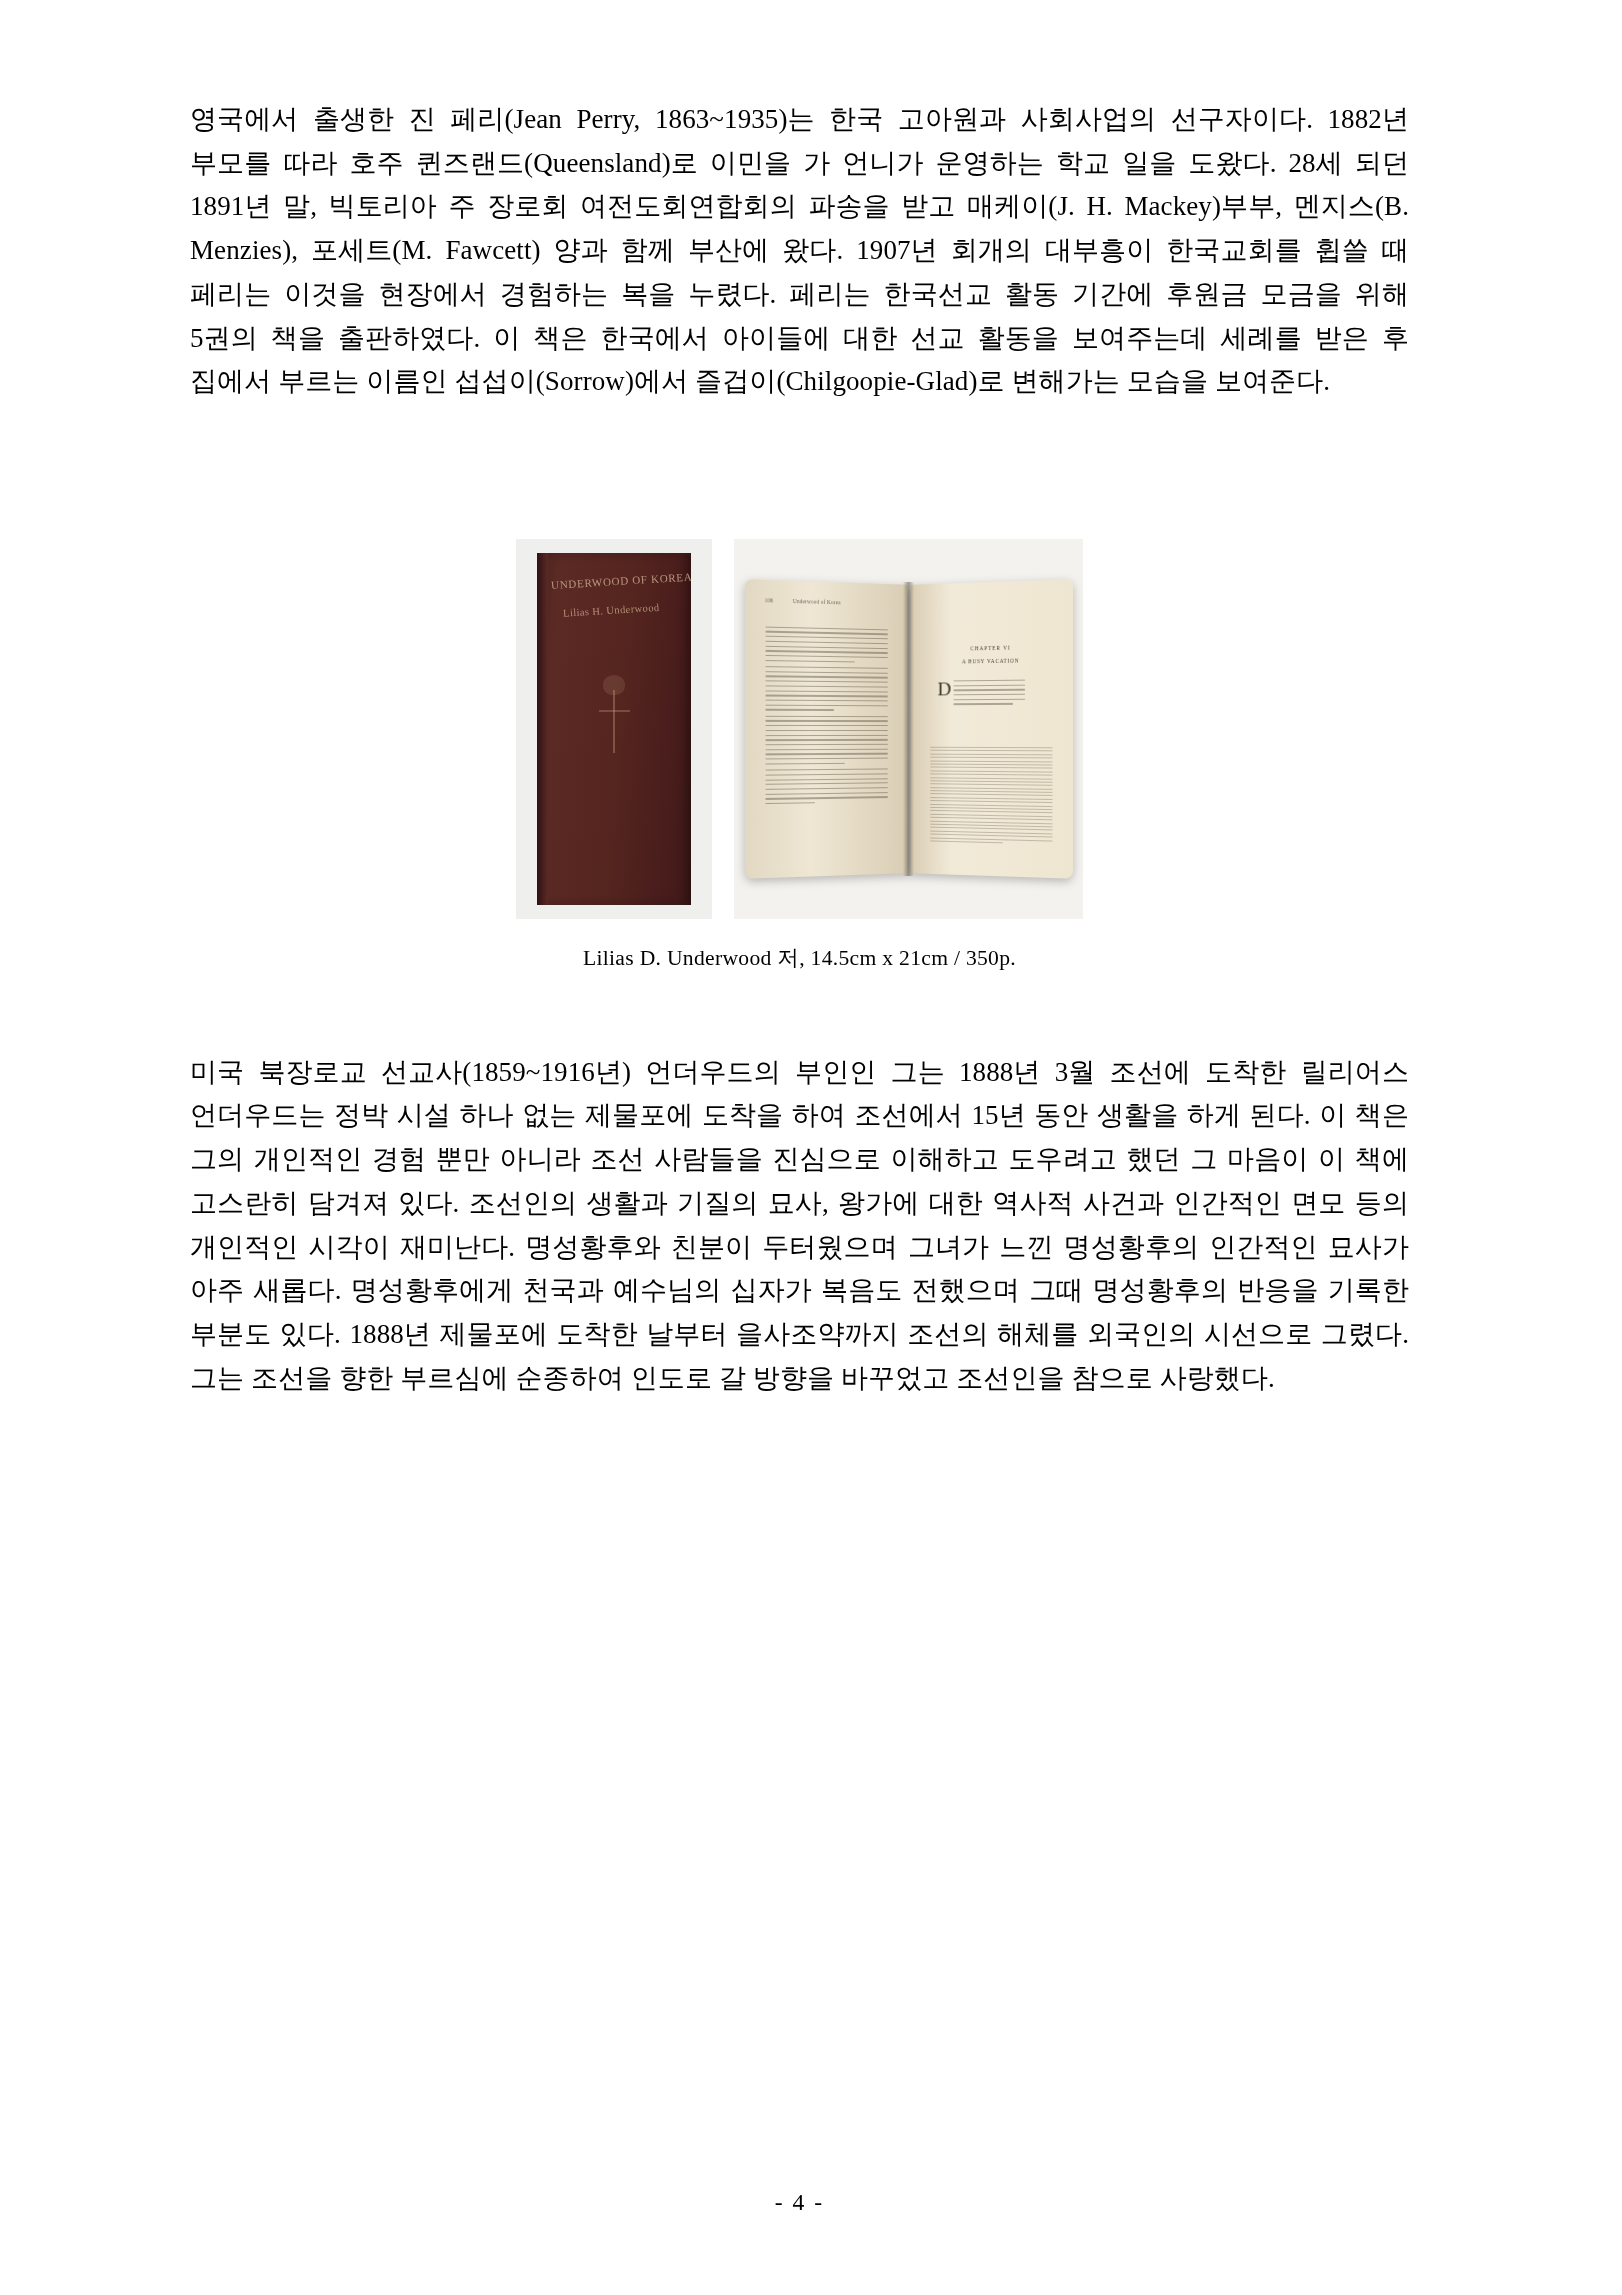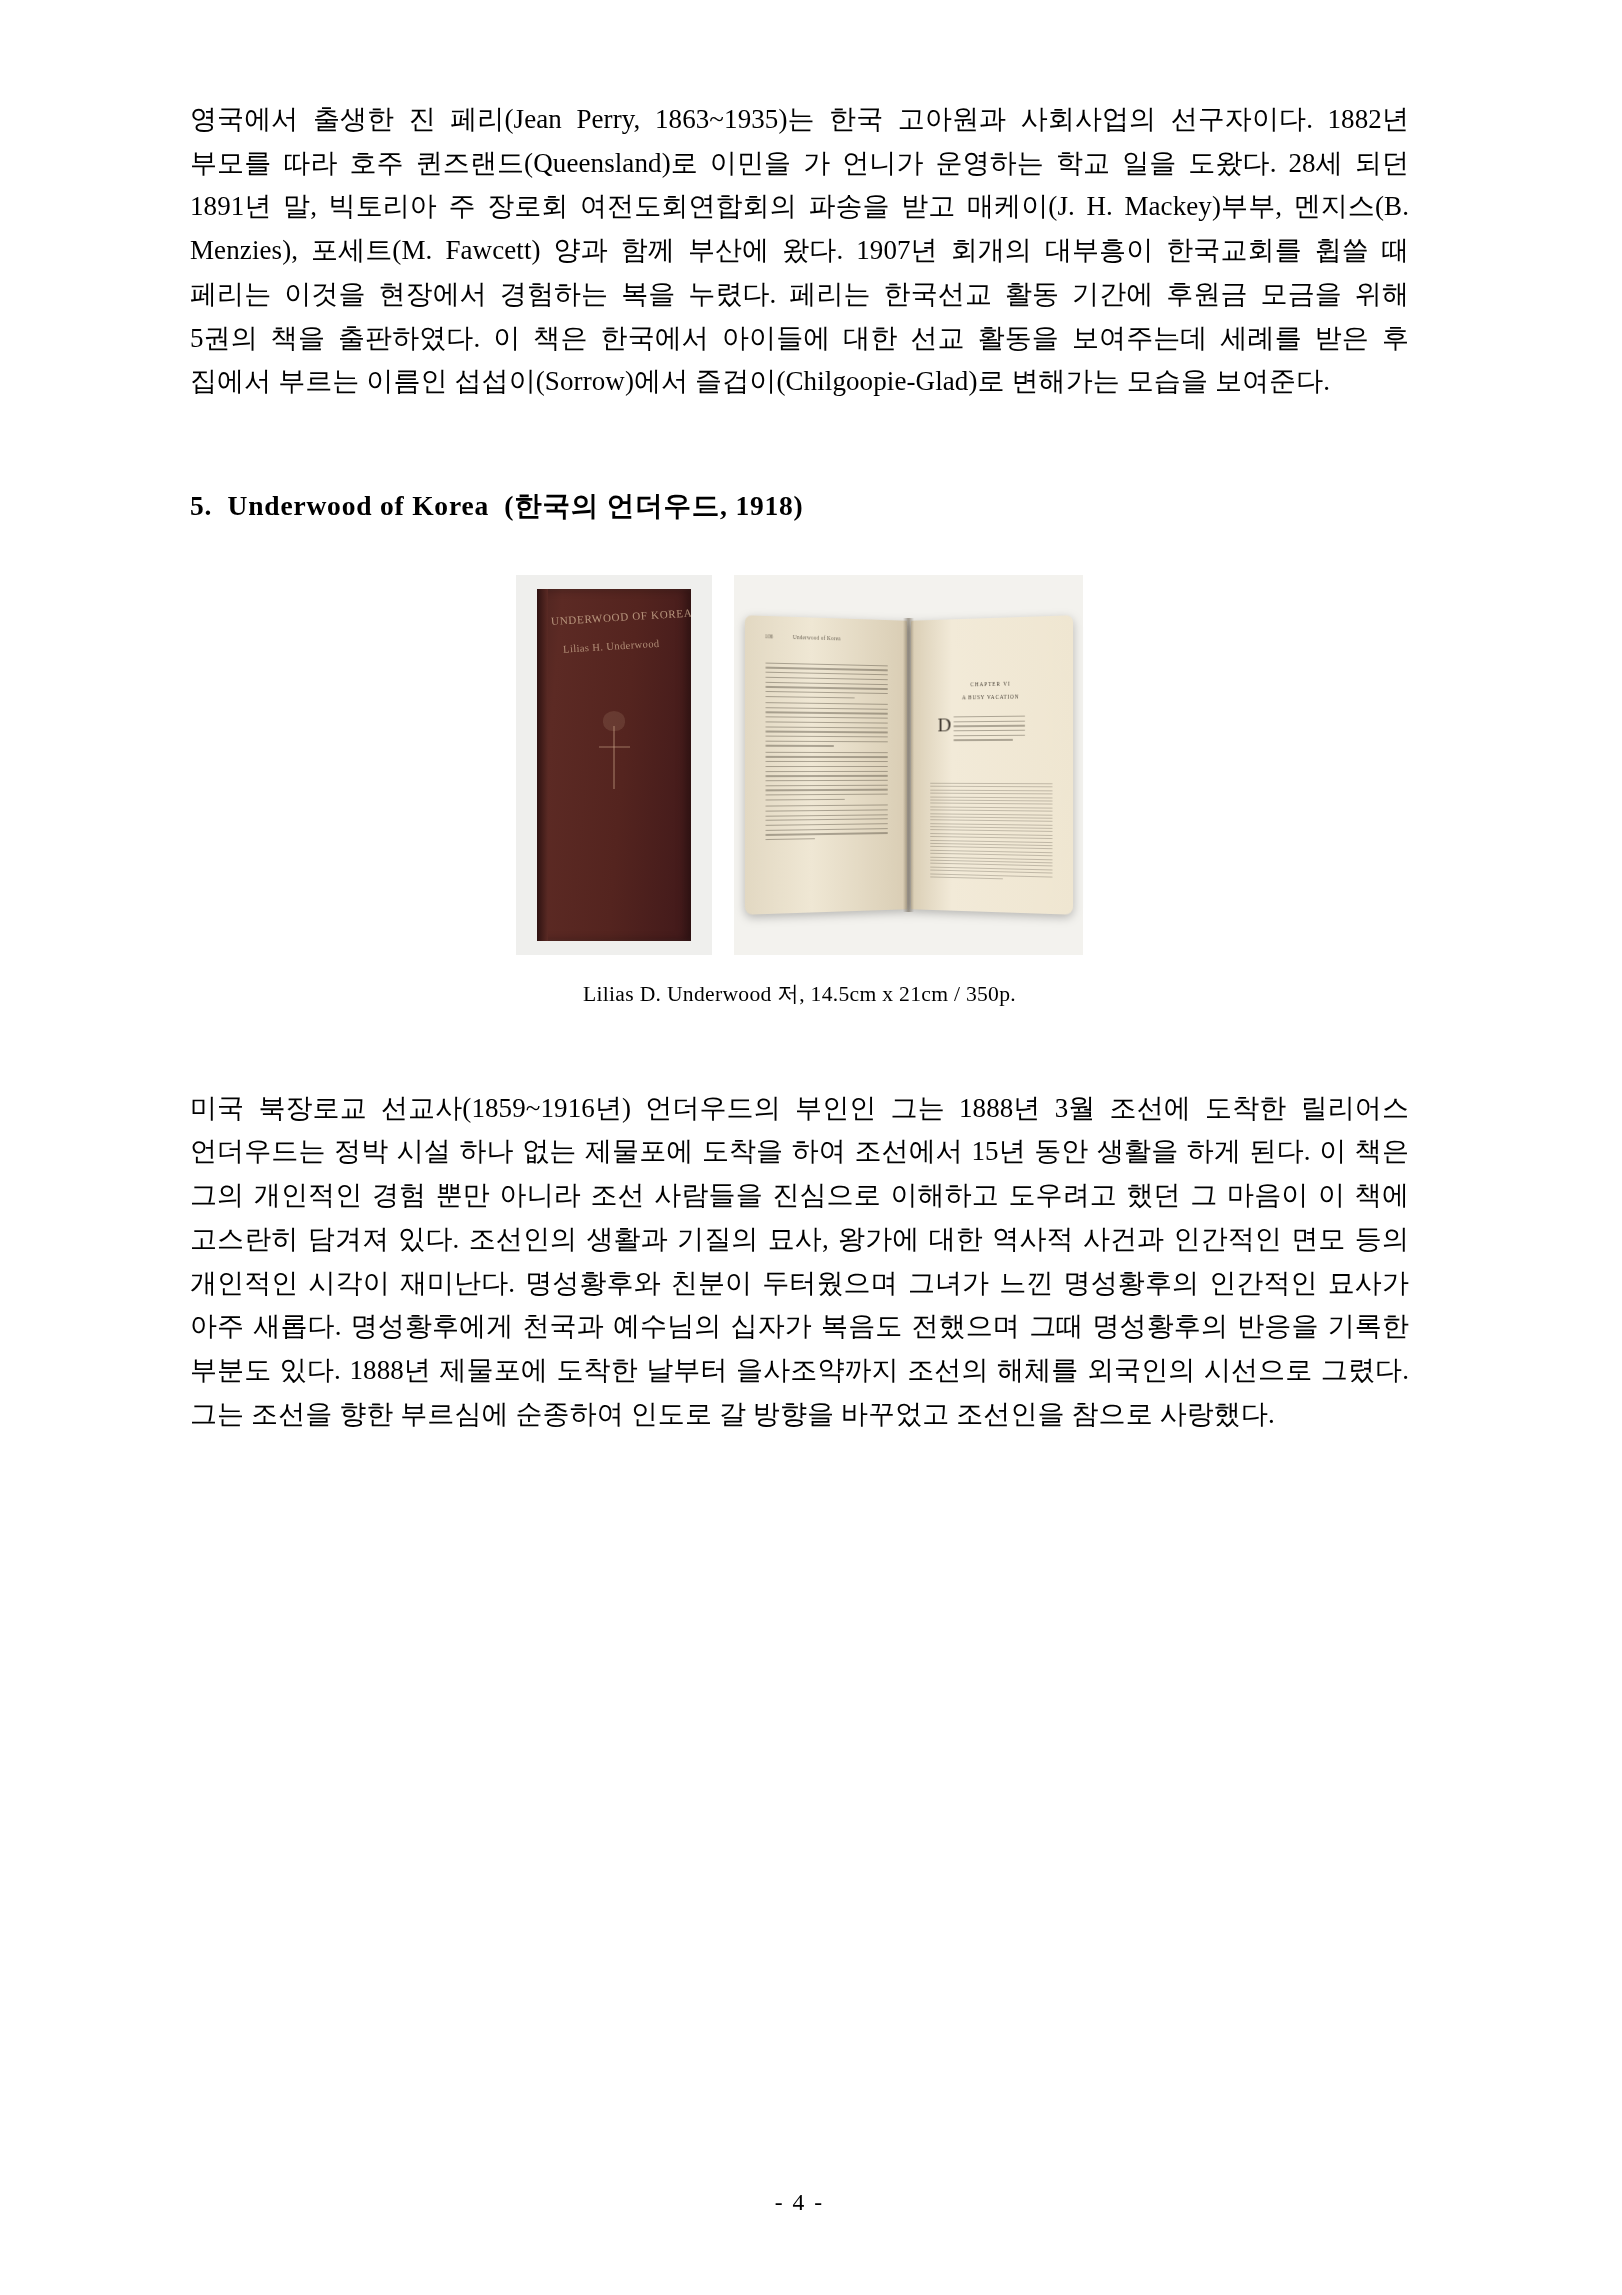--- a/index.html
+++ b/index.html
@@ -241,21 +241,20 @@
 <body>
 
 <div class="page">
 
   <div class="para">
     <p>영국에서 출생한 진 페리(Jean Perry, 1863~1935)는 한국 고아원과 사회사업의 선구자이다. 1882년 부모를 따라 호주 퀸즈랜드(Queensland)로 이민을 가 언니가 운영하는 학교 일을 도왔다. 28세 되던 1891년 말, 빅토리아 주 장로회 여전도회연합회의 파송을 받고 매케이(J. H. Mackey)부부, 멘지스(B. Menzies), 포세트(M. Fawcett) 양과 함께 부산에 왔다. 1907년 회개의 대부흥이 한국교회를 휩쓸 때 페리는 이것을 현장에서 경험하는 복을 누렸다. 페리는 한국선교 활동 기간에 후원금 모금을 위해 5권의 책을 출판하였다. 이 책은 한국에서 아이들에 대한 선교 활동을 보여주는데 세례를 받은 후 집에서 부르는 이름인 섭섭이(Sorrow)에서 즐겁이(Chilgoopie-Glad)로 변해가는 모습을 보여준다.</p>
   </div>
 
   <div class="spacer-1"></div>
 
-  <h2 class="section-heading">5.  Underwood of Korea  (한국의 언더우드, 1918)</h2>
 
   <div class="figure-block">
     <div class="figure-row">
 
       <div class="cover-wrap">
         <div class="cover">
           <div class="spine"></div>
           <div class="title-top">UNDERWOOD OF KOREA</div>
           <div class="title-sub">Lilias H. Underwood</div>
           <div class="emblem-top"></div>

